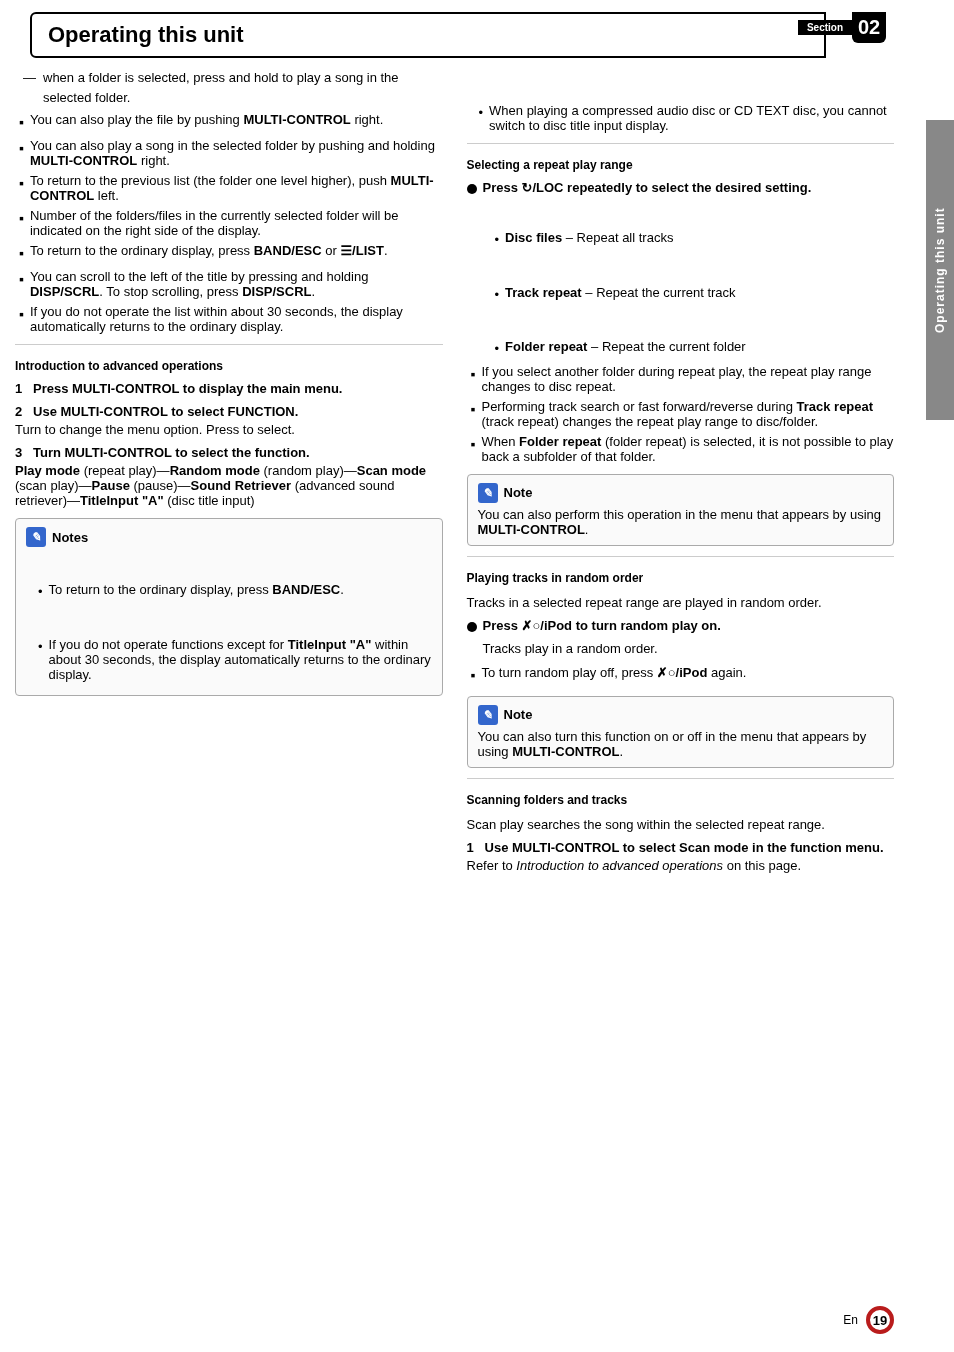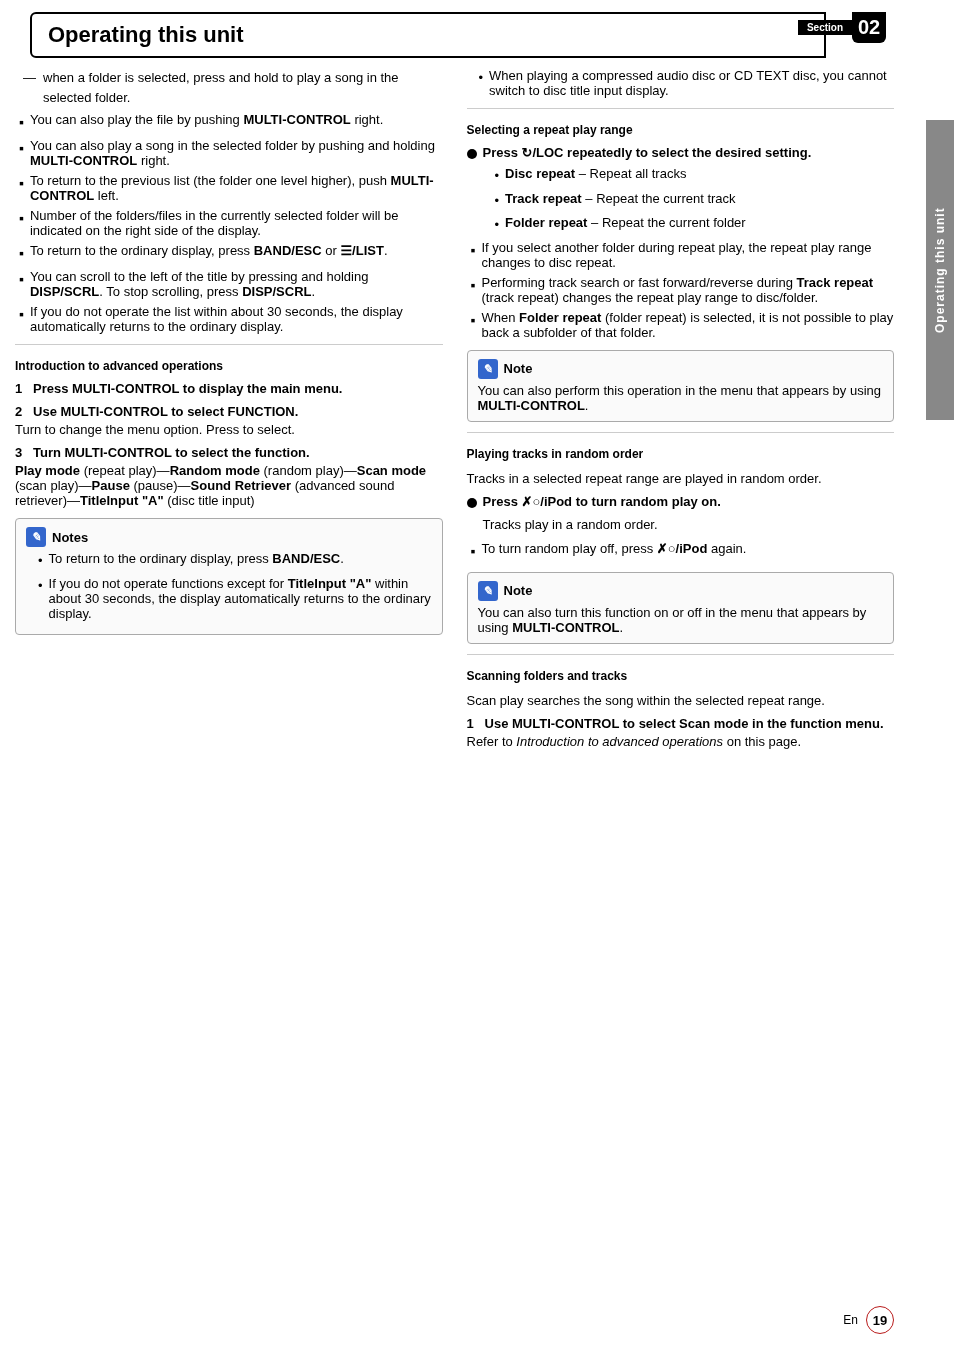--- a/index.html
+++ b/index.html
@@ -116,20 +116,21 @@
       flex-shrink: 0;
       font-size: 14px;
       line-height: 1.5;
     }
 
     .round-bullet {
       display: flex;
       gap: 6px;
       margin-bottom: 5px;
       padding-left: 12px;
+      margin-top: 35px;
     }
     .round-bullet::before {
       content: '•';
       flex-shrink: 0;
       line-height: 1.5;
     }
 
     .circle-bullet {
       display: flex;
       gap: 6px;
@@ -201,21 +202,21 @@
     .page-footer {
       position: absolute;
       bottom: 18px;
       right: 60px;
       display: flex;
       align-items: center;
       gap: 8px;
       font-size: 12px;
     }
     .page-num-badge {
-      border: 1px solid #b91c1c;
+      border: 4px solid #b91c1c;
       border-radius: 50%;
       width: 28px;
       height: 28px;
       display: flex;
       align-items: center;
       justify-content: center;
       font-weight: bold;
       font-size: 13px;
     }
 
@@ -321,21 +322,21 @@
 
     <div class="section-heading">Selecting a repeat play range</div>
 
     <div class="circle-bullet">
       <div class="circle-bullet-dot"></div>
       <span><span class="bold">Press ↻/LOC repeatedly to select the desired setting.</span></span>
     </div>
 
     <div class="indent-1">
       <div class="round-bullet">
-        <span><span class="bold">Disc repeat</span> – Repeat all tracks</span>
+        <span><span class="bold">Disc files</span> – Repeat all tracks</span>
       </div>
       <div class="round-bullet">
         <span><span class="bold">Track repeat</span> – Repeat the current track</span>
       </div>
       <div class="round-bullet">
         <span><span class="bold">Folder repeat</span> – Repeat the current folder</span>
       </div>
     </div>
 
     <div class="square-bullet">

